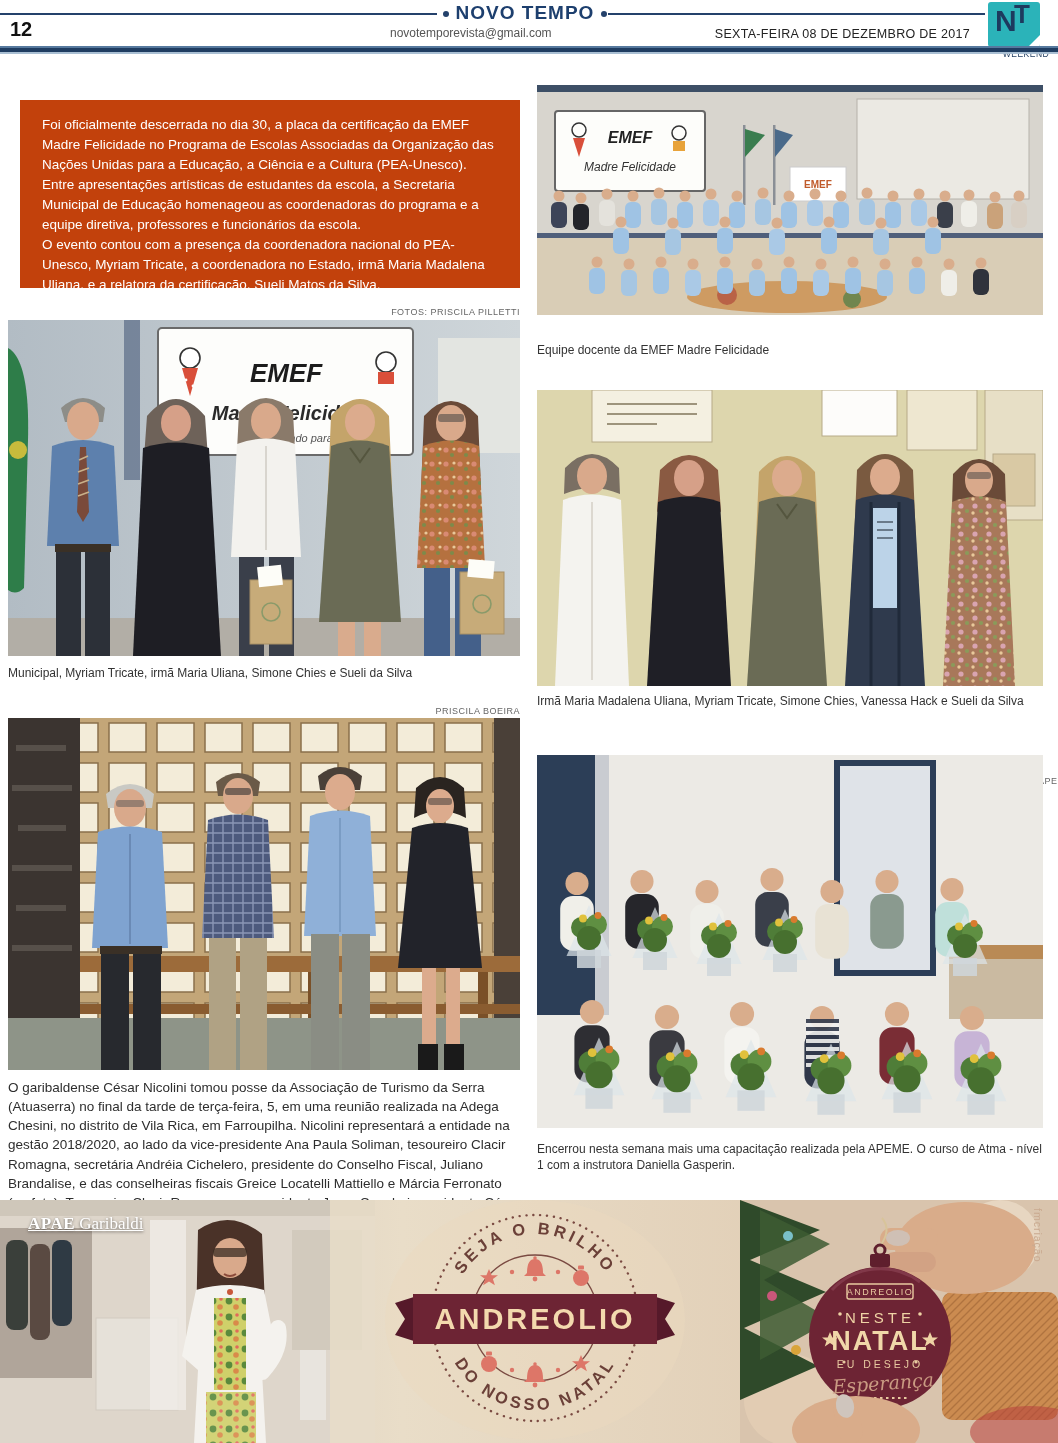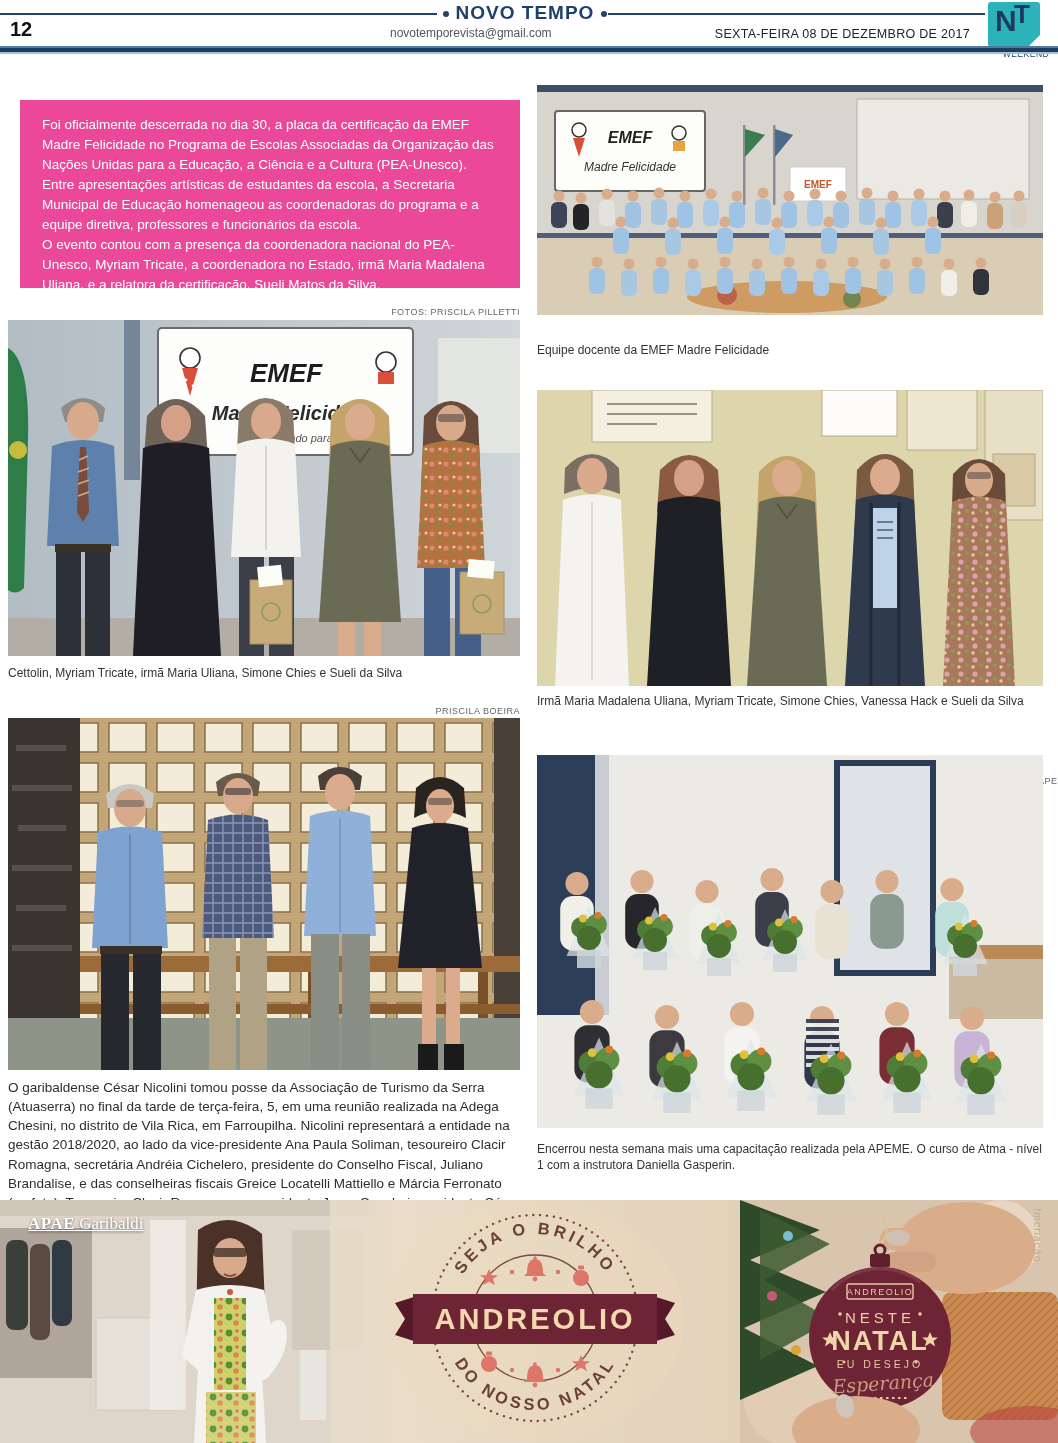--- a/index.html
+++ b/index.html
@@ -21,21 +21,21 @@
                border-radius:3px; overflow:hidden; }
   .nt-n { position:absolute; left:7px; top:2px; font-size:30px; font-weight:bold; color:#1d3a5e; }
   .nt-t { position:absolute; left:26px; top:-3px; font-size:26px; font-weight:bold; color:#1d3a5e; }
   .nt-cut { position:absolute; right:0; bottom:0; width:0; height:0;
             border-left:12px solid transparent; border-bottom:12px solid #fff; }
   .nt-weekend { position:absolute; left:986px; top:49px; width:56px; text-align:center;
                 font-size:8.5px; font-weight:normal; letter-spacing:0.5px; color:#1d3a5e;margin-left:12px; }
 
   
   .teal-box { position:absolute; left:20px; top:100px; width:500px; height:188px;
-              background:#ec4899; color:#fff; padding:15px 22px; }
+              background:#c2410c; color:#fff; padding:15px 22px; }
   .teal-box p { font-size:13.5px; line-height:1.48; }
   .credit { position:absolute; font-size:9px; color:#666; letter-spacing:0.5px; text-align:right; }
   .caption { position:absolute; font-size:12px; color:#333; line-height:1.3; }
   .body-text { position:absolute; font-size:13.5px; color:#2e2e2e; line-height:1.42; text-align:left; }
 
   .photo { position:absolute; box-shadow:inset 0 0 0 1px rgba(0,0,0,0.12); overflow:hidden; }
   .photo svg { display:block; }
 
   
   .ad { position:absolute; left:0; top:1200px; width:1058px; height:243px; overflow:hidden; }
@@ -277,21 +277,21 @@
         <rect x="416" y="248" width="26" height="88" fill="#44608a"></rect>
           <rect x="447" y="248" width="26" height="88" fill="#44608a"></rect>
         <g>
           <rect x="452" y="252" width="44" height="62" fill="#c7ab79" stroke="#a89066"></rect>
           <rect x="460" y="240" width="26" height="18" fill="#fdfdf8" transform="rotate(5 473 249)"></rect>
           <circle cx="474" cy="284" r="9" fill="none" stroke="#8a9a6a" stroke-width="1.6"></circle>
         </g>
       </g>
     </svg>
   </div>
-  <div class="caption" style="left:8px; top:666px; width:512px;">Cettolin, Myriam Tricate, irmã Maria Uliana, Simone Chies e Sueli da Silva</div>
+  <div class="caption" style="left:8px; top:666px; width:512px;">Municipal, Myriam Tricate, irmã Maria Uliana, Simone Chies e Sueli da Silva</div>
 
   <div class="photo" style="left:537px; top:390px; width:506px; height:296px;">
     <svg width="506" height="296" viewBox="0 0 506 296">
       <rect width="506" height="296" fill="#ddd6ad"></rect>
       <g opacity="0.95">
         <rect x="55" y="0" width="120" height="52" fill="#f6f2e4" stroke="#b5a886"></rect>
         <path d="M70,14 H160 M70,24 H160 M70,34 H120" stroke="#9a917a" stroke-width="2"></path>
         <rect x="285" y="0" width="75" height="46" fill="#fff" stroke="#b5a886"></rect>
         <rect x="370" y="0" width="70" height="60" fill="#efe8d2" stroke="#b5a886"></rect>
         <rect x="448" y="0" width="58" height="130" fill="#e8e0c8" stroke="#b5a886"></rect>

